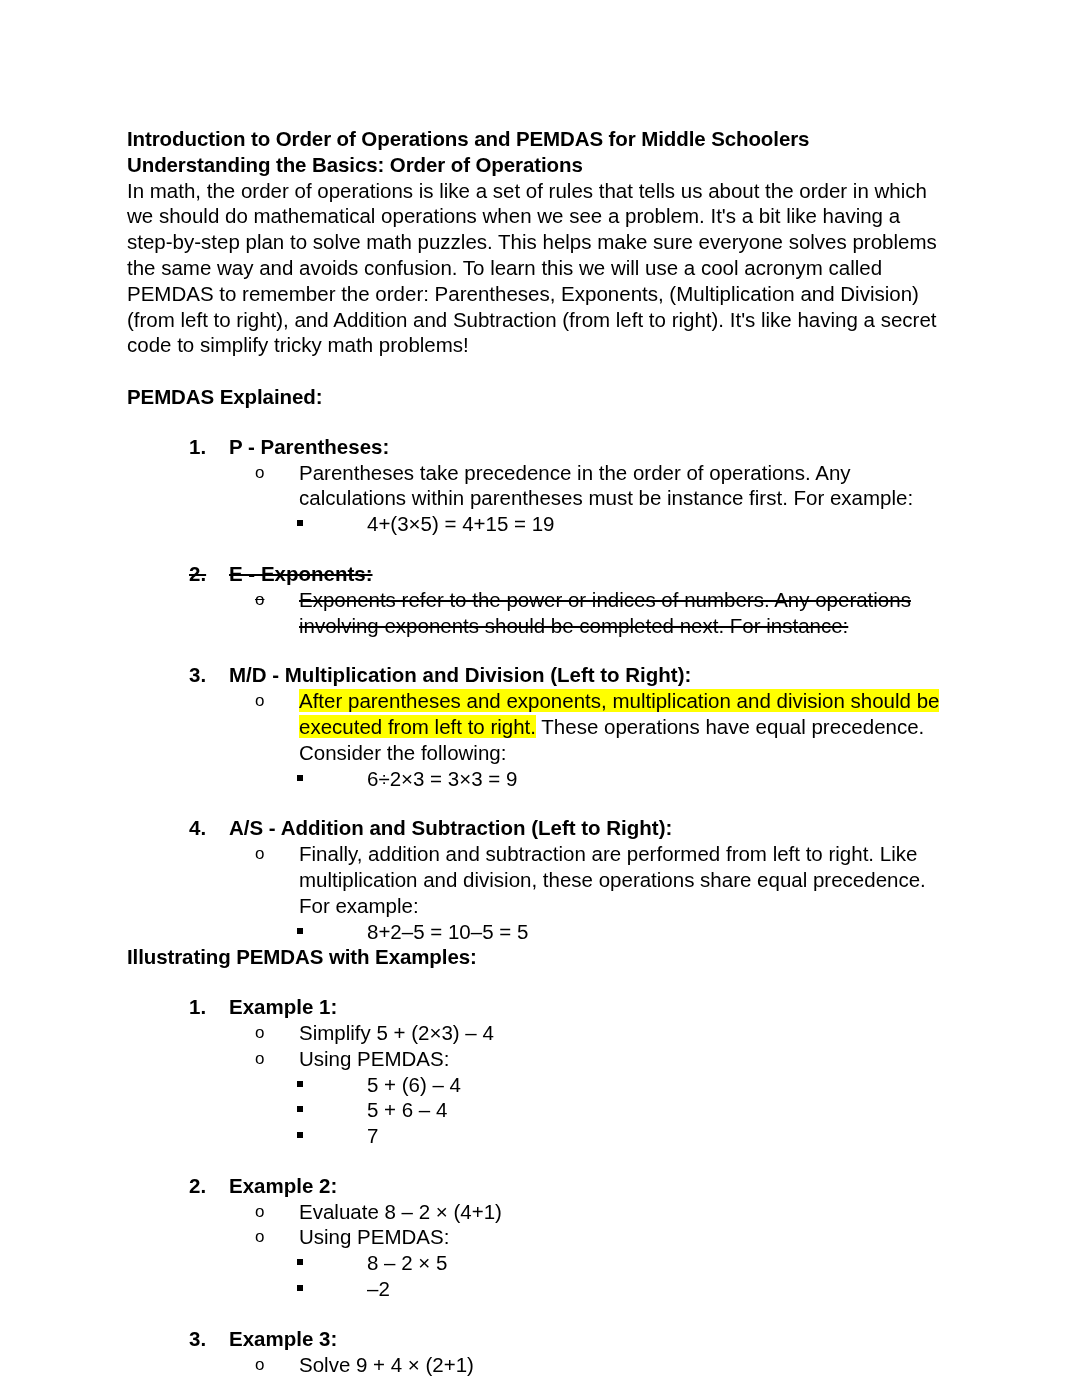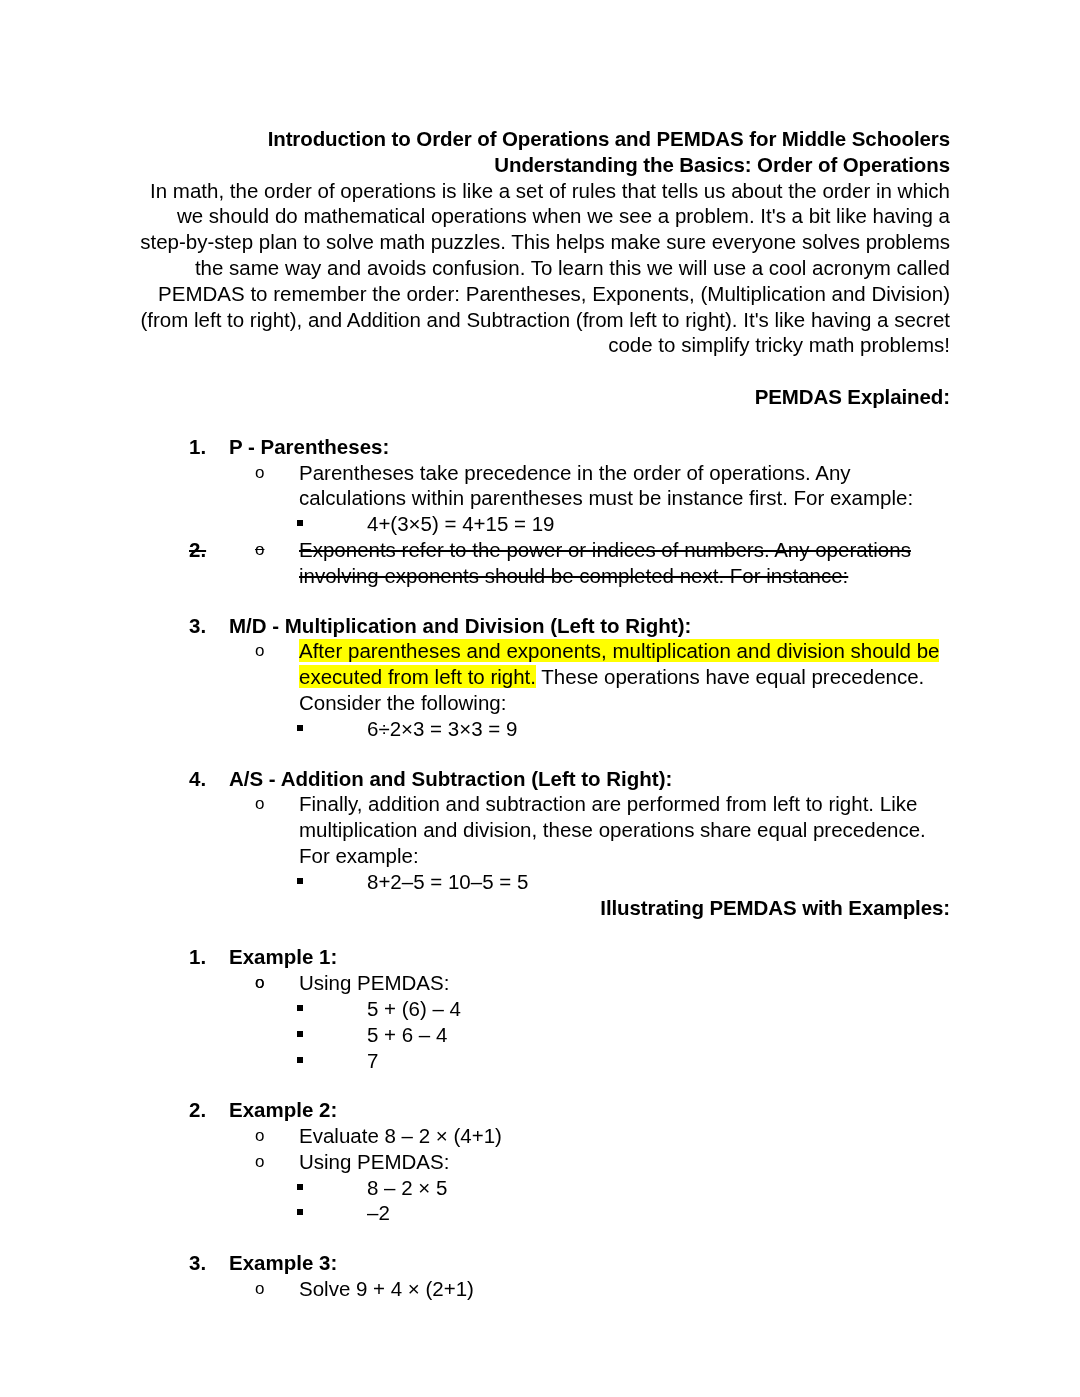--- a/index.html
+++ b/index.html
@@ -30,21 +30,21 @@
   }
 
   
   .heading-line {
     font-weight: bold;
     line-height: 25.8px;
     letter-spacing: -0.1px;
   }
   .para {
     line-height: 25.8px;
-    text-align: right;
+    text-align: left;
     margin: 0;
   }
   .spacer-para {
     height: 25.8px;
   }
 
   
   .lvl1 {                 
     position: relative;
     padding-left: 102px;
@@ -133,20 +133,21 @@
       <span class="marker">o</span>
       <span class="body">Parentheses take precedence in the order of operations. Any calculations within parentheses must be instance first. For example:</span>
     </div>
     <div class="lvl3">
       <span class="marker"><span class="sq"></span></span>
       <span class="body">4+(3×5) = 4+15 = 19</span>
     </div>
 
     <div class="lvl1 bold-item struck-row">
       <span class="marker">2.</span>
+      <span class="body">E - Exponents:</span>
     </div>
     <div class="lvl2 struck-row">
       <span class="marker">o</span>
       <span class="body">Exponents refer to the power or indices of numbers. Any operations involving exponents should be completed next. For instance:</span>
     </div>
 
     <div class="lvl1 bold-item">
       <span class="marker">3.</span>
       <span class="body">M/D - Multiplication and Division (Left to Right):</span>
     </div>
@@ -173,20 +174,21 @@
     </div>
 
     <div class="para heading-line">Illustrating PEMDAS with Examples:</div>
 
     <div class="lvl1 bold-item">
       <span class="marker">1.</span>
       <span class="body">Example 1:</span>
     </div>
     <div class="lvl2">
       <span class="marker">o</span>
+      <span class="body">Simplify 5 + (2×3) – 4</span>
     </div>
     <div class="lvl2">
       <span class="marker">o</span>
       <span class="body">Using PEMDAS:</span>
     </div>
     <div class="lvl3">
       <span class="marker"><span class="sq"></span></span>
       <span class="body">5 + (6) – 4</span>
     </div>
     <div class="lvl3">

